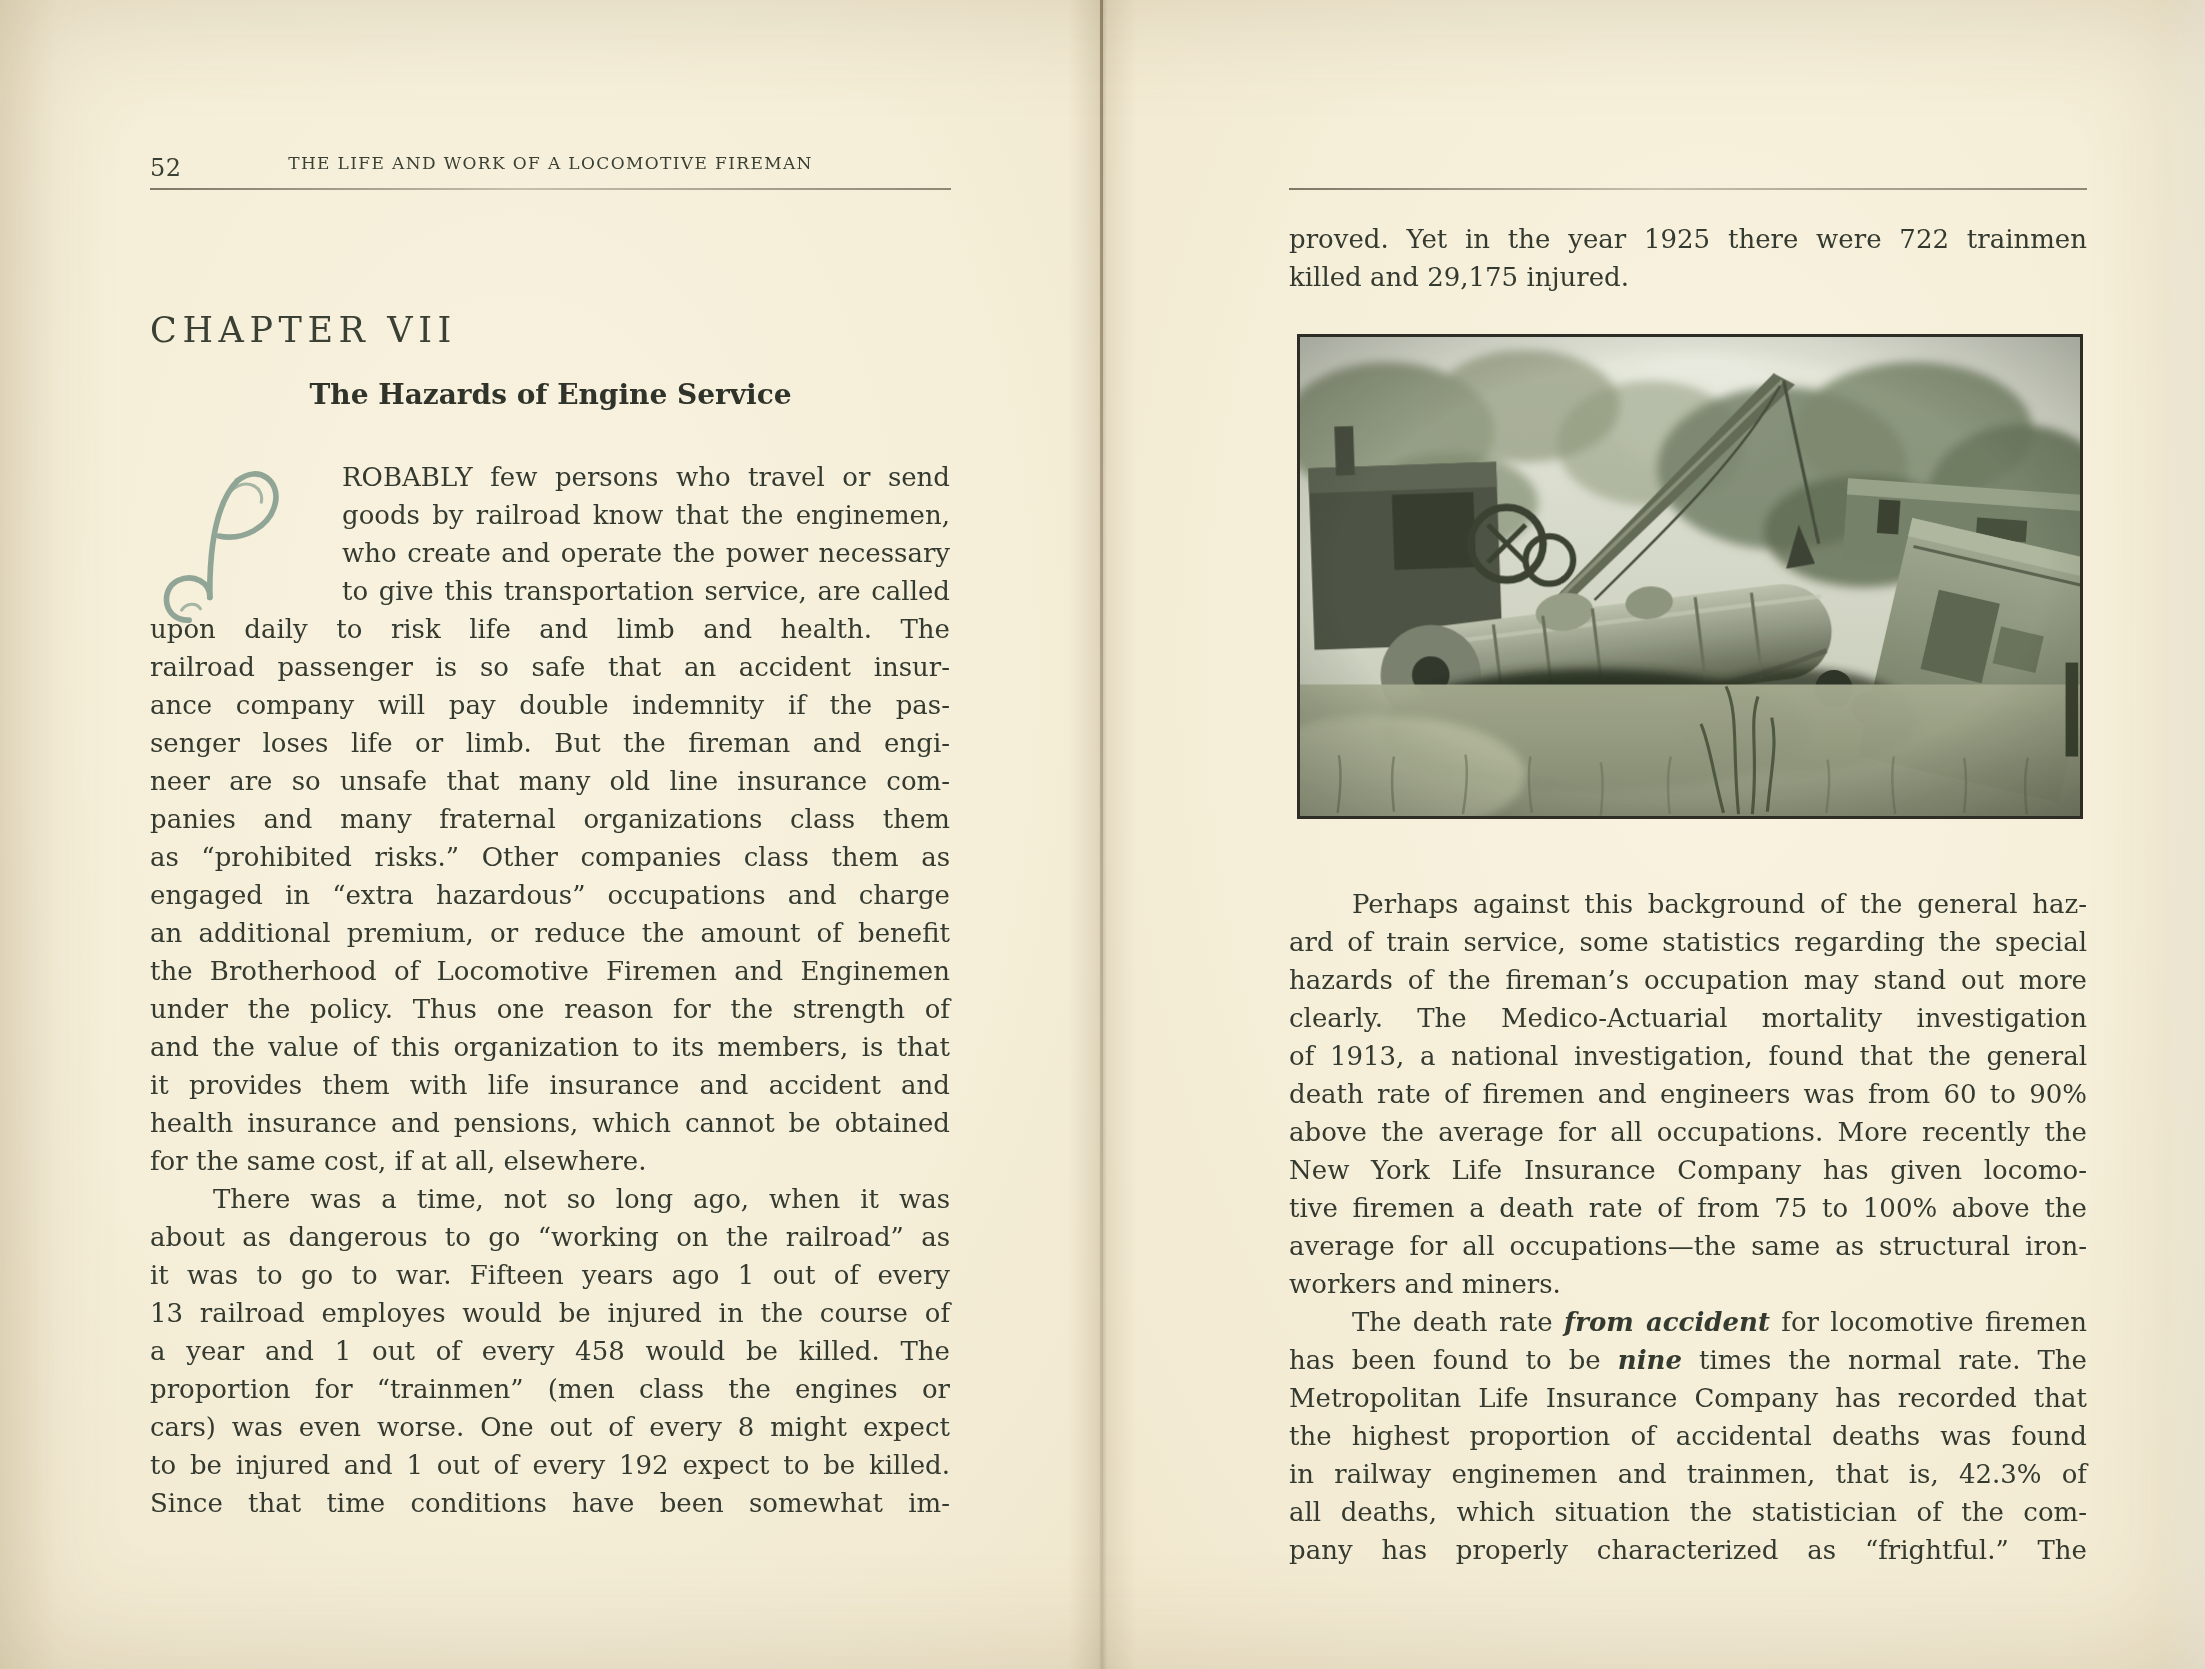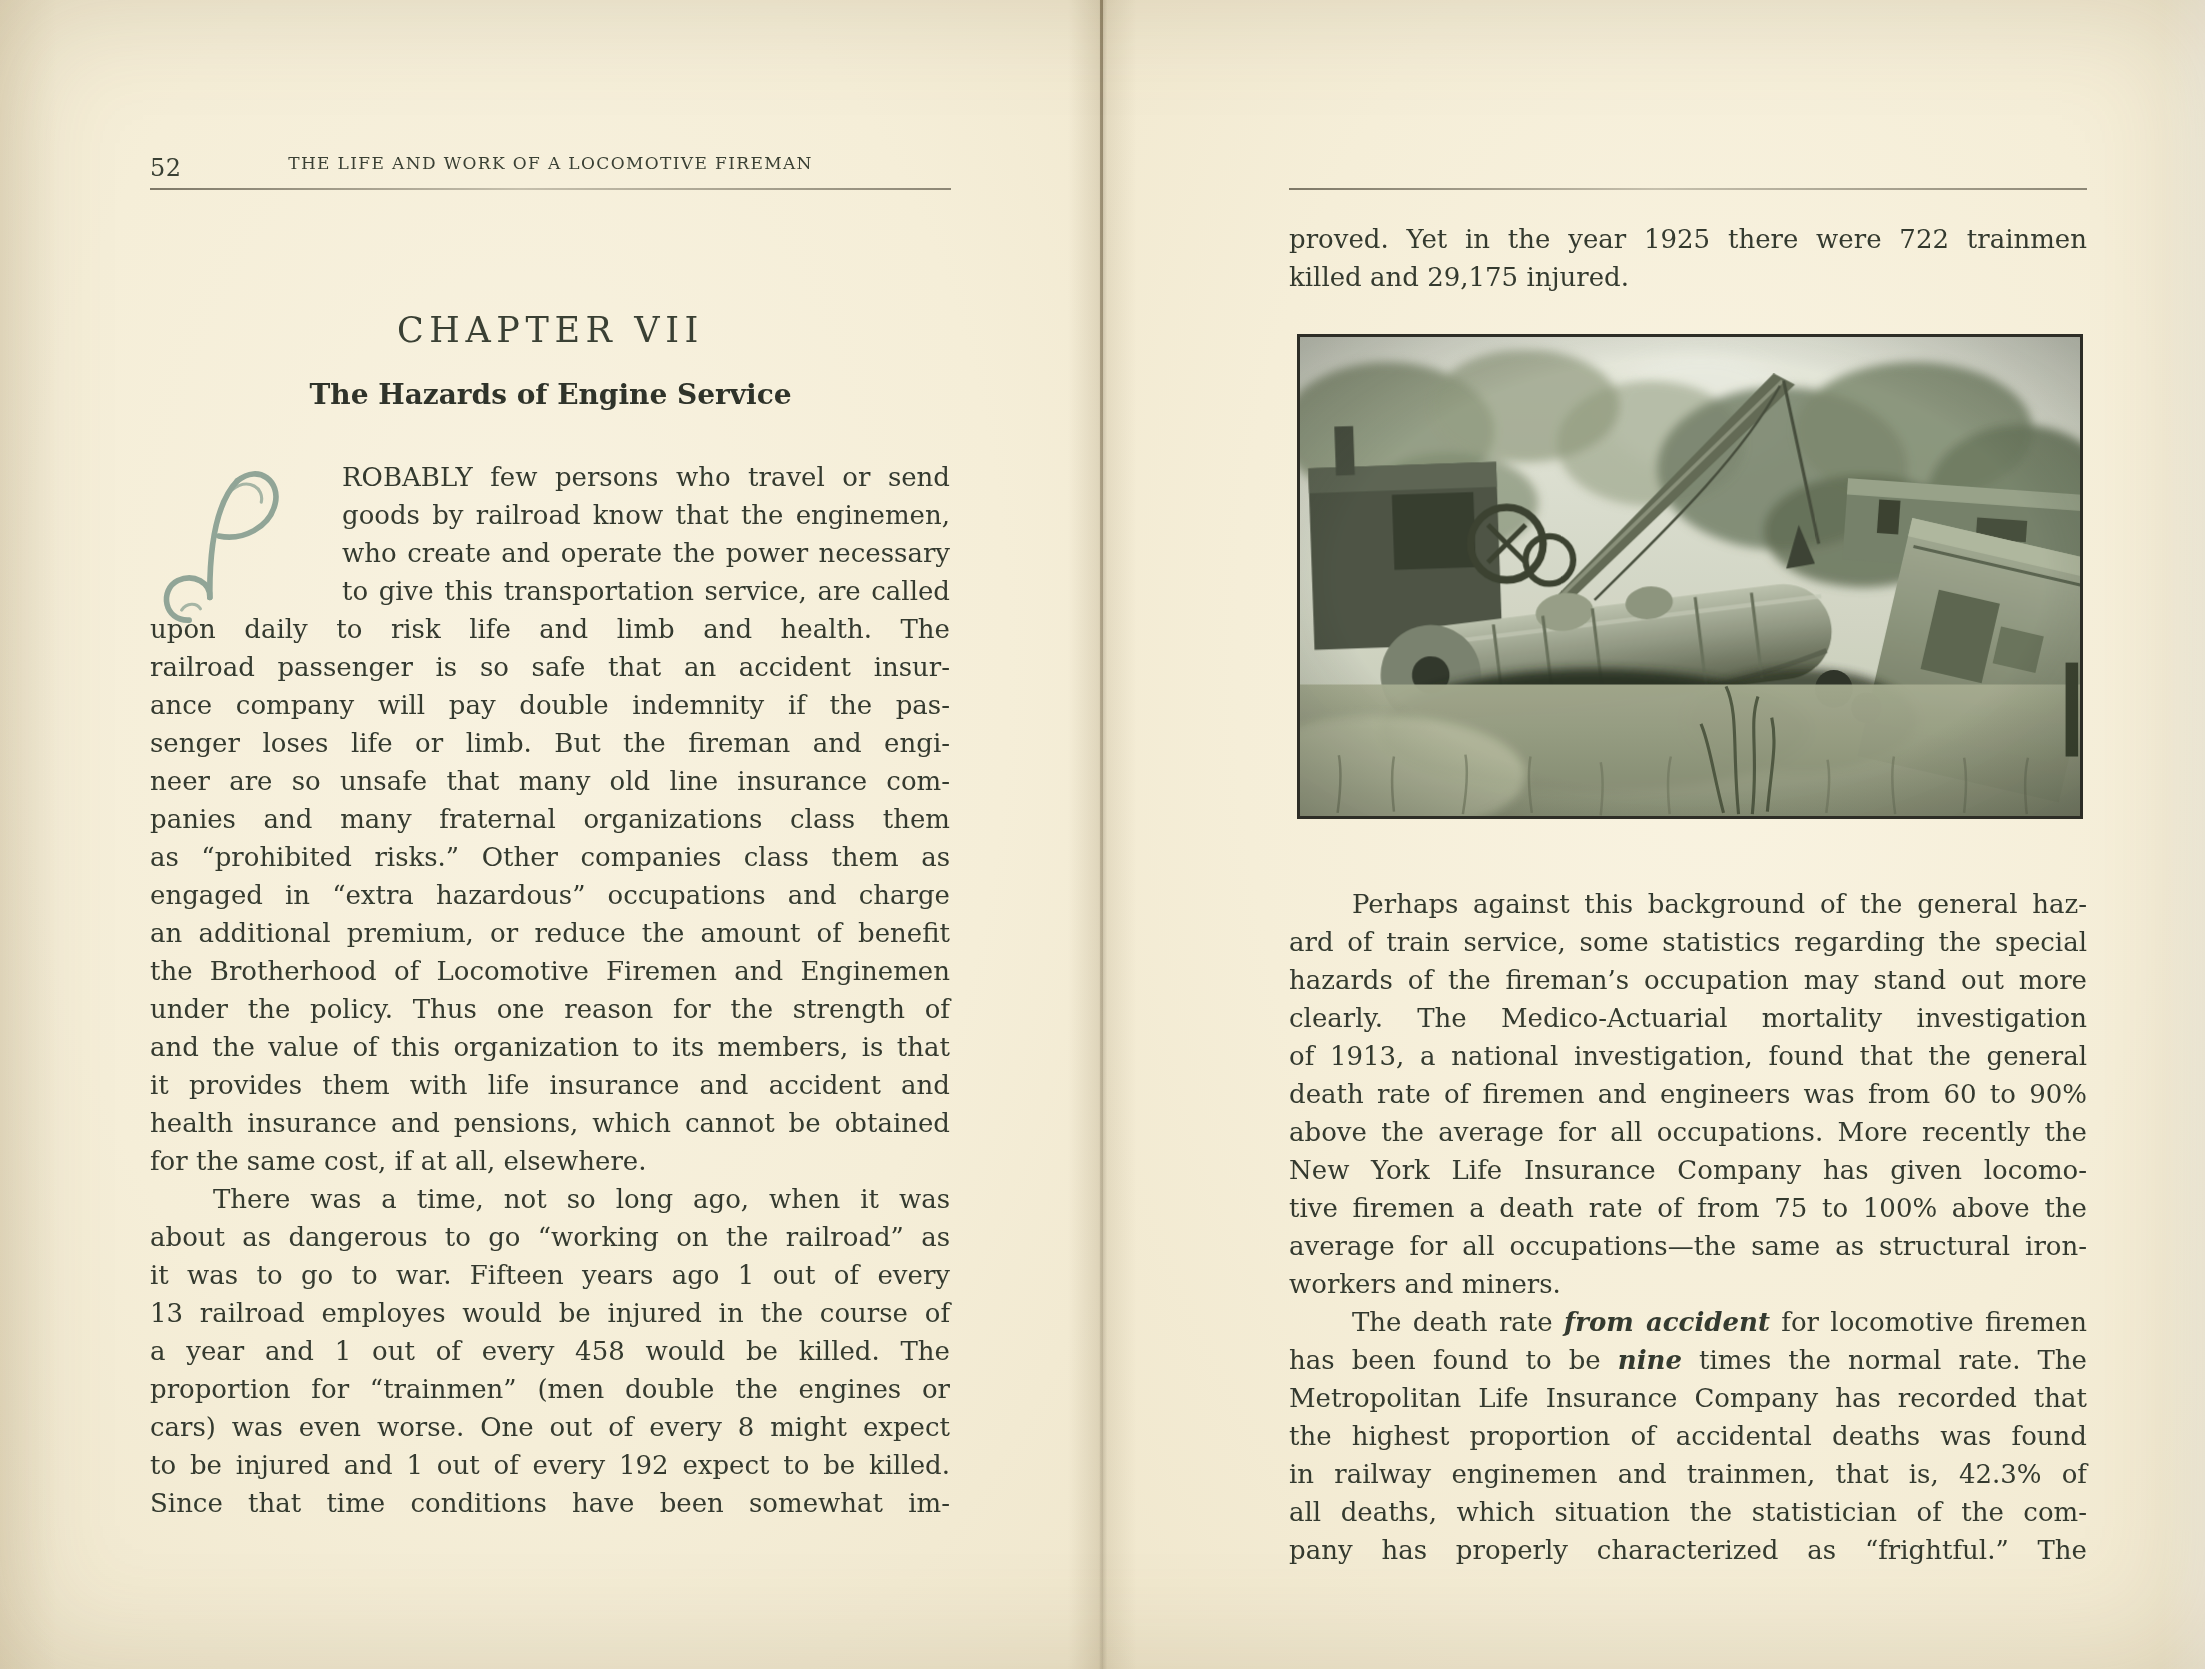--- a/index.html
+++ b/index.html
@@ -45,21 +45,21 @@
   .page.left  .pnum{left:0;}
   .page.right .pnum{right:0;}
   .rtitle{width:100%;text-align:center;font-size:17px;color:#3a4034;}
   .page.left  .rtitle{letter-spacing:.08em;}
   .page.right .rtitle{letter-spacing:.42em;font-size:24.4px;}
   .rule{position:absolute;height:1.9px;
     background:linear-gradient(to right, rgba(85,80,65,.75), rgba(85,80,65,.30) 46%, rgba(85,80,65,.65));}
   .page.left  .rule{left:150px;top:188px;width:801px;}
   .page.right .rule{left:186px;top:188px;width:798px;}
   
-  .chap{position:absolute;left:150px;top:313px;width:801px;text-align:center;
+  .chap{position:absolute;left:150px;top:313px;width:801px;
     font-size:35px;letter-spacing:.16em;color:#3a4034;line-height:1;}
   .subt{position:absolute;left:150px;top:381px;width:801px;text-align:center;
     font-size:28px;font-weight:bold;color:#2f332a;line-height:1;}
   
   .flow{position:absolute;font-size:26px;line-height:38px;color:#343a2f;}
   .page.left  .flow.main{left:150px;top:458px;width:800px;}
   .page.right .flow.intro{left:186px;top:220px;width:798px;}
   .page.right .flow.main{left:186px;top:837px;width:798px;margin-top:48px;}
   .bl{text-align:justify;text-align-last:justify;}
   .bl.short{text-align-last:left;}
@@ -118,21 +118,21 @@
       <div class="bl"><span>under the policy.  Thus one reason for the strength of</span></div>
       <div class="bl"><span>and the value of this organization to its members, is that</span></div>
       <div class="bl"><span>it provides them with life insurance and accident and</span></div>
       <div class="bl"><span>health insurance and pensions, which cannot be obtained</span></div>
       <div class="bl short"><span>for the same cost, if at all, elsewhere.</span></div>
       <div class="bl ind"><span>There was a time, not so long ago, when it was</span></div>
       <div class="bl"><span>about as dangerous to go “working on the railroad” as</span></div>
       <div class="bl"><span>it was to go to war.  Fifteen years ago 1 out of every</span></div>
       <div class="bl"><span>13 railroad employes would be injured in the course of</span></div>
       <div class="bl"><span>a year and 1 out of every 458 would be killed.  The</span></div>
-      <div class="bl"><span>proportion for “trainmen” (men double the engines or</span></div>
+      <div class="bl"><span>proportion for “trainmen” (men class the engines or</span></div>
       <div class="bl"><span>cars) was even worse.  One out of every 8 might expect</span></div>
       <div class="bl"><span>to be injured and 1 out of every 192 expect to be killed.</span></div>
       <div class="bl"><span>Since that time conditions have been somewhat im-</span></div>
     </div>
 </div>
 
 <div class="page right">
   <div class="rule"></div>
 
   <div class="flow intro">

